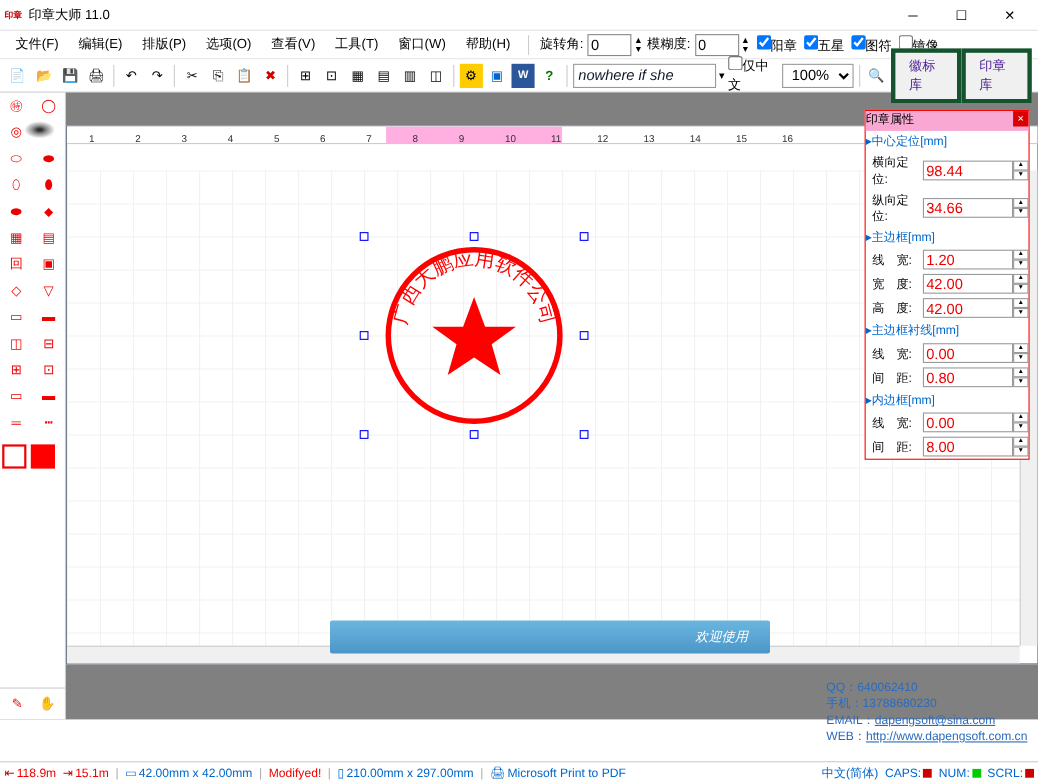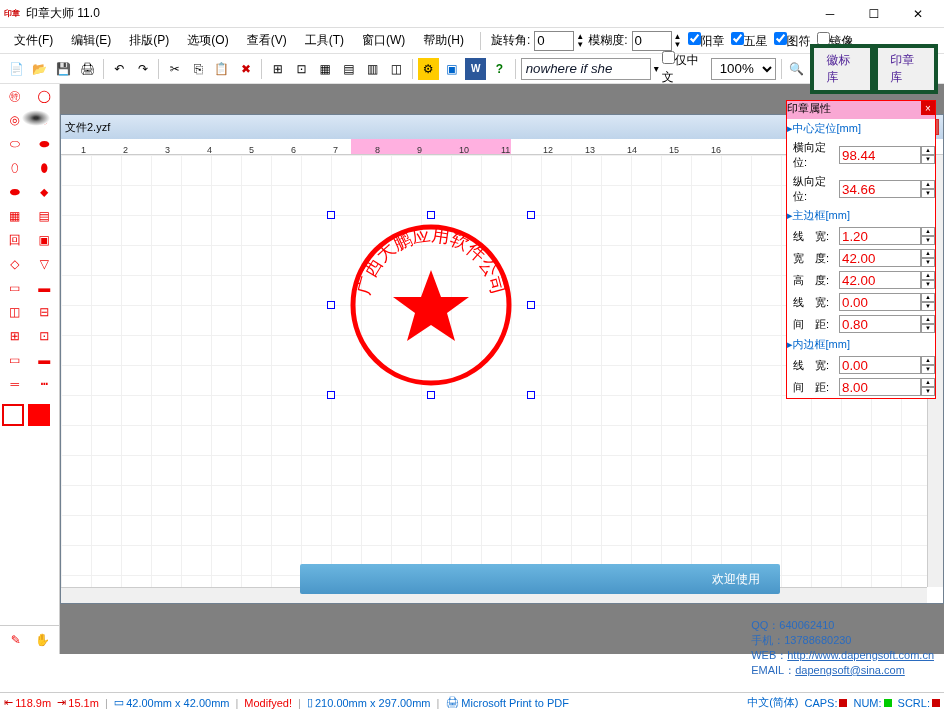--- a/index.html
+++ b/index.html
@@ -48,21 +48,21 @@
 .propwin .prow .pspin{width:14px;display:flex;flex-direction:column}
 .propwin .prow .pspin span{height:9px;border:1px solid #999;font-size:6px;text-align:center;line-height:7px;cursor:pointer}
 .eyeimg{position:absolute;left:0;top:98px;width:60px;height:40px;background:radial-gradient(ellipse at 60% 50%,#333 2px,#888 6px,#fff 14px,transparent 15px);z-index:5}
 .company-info{position:absolute;right:10px;bottom:34px;font-size:11px;color:#2a6bbf;text-align:left;line-height:15px}
 .company-info a{color:#2a6bbf;text-decoration:underline}
 .statusbar{position:absolute;left:0;right:0;bottom:0;height:20px;background:#fff;border-top:1px solid #ccc;display:flex;align-items:center;padding:0 4px;font-size:11px;gap:6px}
 .statusbar .sitem{display:flex;align-items:center;gap:2px}
 .statusbar .red{color:#e00}
 .statusbar .blue{color:#06c}
 .statusbar .sep2{color:#aaa}
-.banner{position:absolute;left:240px;bottom:60px;width:480px;height:30px;background:linear-gradient(#6bb6e0,#4a96c8);border-radius:2px;display:flex;align-items:center;justify-content:flex-end;padding:0 20px;color:#fff;font-size:12px;}
+.banner{position:absolute;left:240px;bottom:60px;width:400px;height:30px;background:linear-gradient(#6bb6e0,#4a96c8);border-radius:2px;display:flex;align-items:center;justify-content:flex-end;padding:0 20px;color:#fff;font-size:12px;font-style:italic}
 .scrollbar-v{position:absolute;right:0;top:40px;bottom:16px;width:16px;background:#f0f0f0;border-left:1px solid #ccc}
 .scrollbar-h{position:absolute;left:0;right:16px;bottom:0;height:16px;background:#f0f0f0;border-top:1px solid #ccc}
 svg{display:block}
 </style>
 </head>
 <body>
 
 <div class="titlebar">
   <span class="logo">印章</span>
   <span class="title">印章大师 11.0</span>
@@ -191,26 +191,20 @@
         <span class="colorbox" style="background:#f00"></span>
       </div>
     <div class="row" style="margin-top:auto;border-top:1px solid #ccc;padding:2px">
         <span class="pcell">✎</span>
         <span class="pcell">✋</span>
       </div>
   </div>
 
   <div class="doc-area">
     <div class="docwin">
-      <div class="docwin-title">
-        <span class="dtitle">文件2.yzf</span>
-        <span class="dbtn">─</span>
-        <span class="dbtn">☐</span>
-        <span class="dbtn close">✕</span>
-      </div>
       <div class="ruler">
         <div class="hi" style="left:290px;width:160px"></div>
       <span class="tick" style="left: 20px;">1</span>
           <span class="tick" style="left: 62px;">2</span>
           <span class="tick" style="left: 104px;">3</span>
           <span class="tick" style="left: 146px;">4</span>
           <span class="tick" style="left: 188px;">5</span>
           <span class="tick" style="left: 230px;">6</span>
           <span class="tick" style="left: 272px;">7</span>
           <span class="tick" style="left: 314px;">8</span>
@@ -294,20 +288,21 @@
         </span>
       </div>
       <div class="prow">
         <span class="plabel">高　度:</span>
         <input class="pinput" value="42.00" style="">
         <span class="pspin">
           <span>▲</span>
           <span>▼</span>
         </span>
       </div>
+      <div class="sechead">▸主边框衬线[mm]</div>
       <div class="prow">
         <span class="plabel">线　宽:</span>
         <input class="pinput" value="0.00" style="">
         <span class="pspin">
           <span>▲</span>
           <span>▼</span>
         </span>
       </div>
       <div class="prow">
         <span class="plabel">间　距:</span>
@@ -333,22 +328,22 @@
           <span>▲</span>
           <span>▼</span>
         </span>
       </div>
     </div>
 </div>
 
 <div class="company-info">
   <div><span>QQ：</span><span>640062410</span></div>
   <div><span>手机：</span><span>13788680230</span></div>
+  <div><span>EMAIL：</span><a>dapengsoft@sina.com</a></div>
   <div><span>WEB：</span><a>http://www.dapengsoft.com.cn</a></div>
-  <div><span>EMAIL：</span><a>dapengsoft@sina.com</a></div>
 </div>
 
 <div class="statusbar">
   <span class="sitem">
       <span style="color:#c00">⇤</span>
       <span class="red">118.9m</span>
     </span>
   <span class="sitem">
       <span style="color:#c00">⇥</span>
       <span class="red">15.1m</span>

